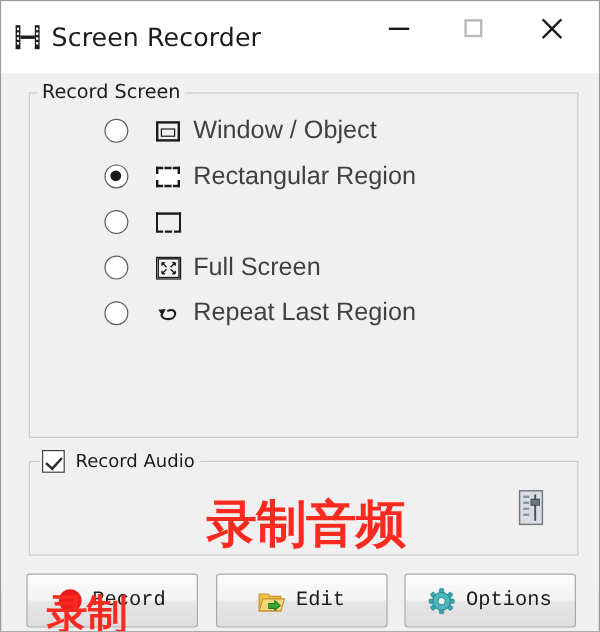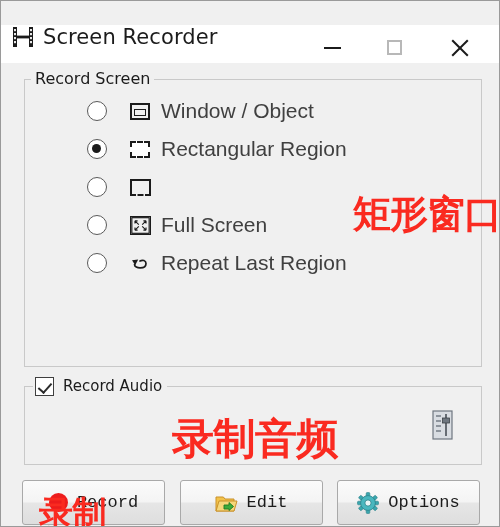--- a/index.html
+++ b/index.html
@@ -20,25 +20,25 @@
     height: 527px;
     background: #f0f0f0;
     border: 1px solid #9a9a9a;
     box-sizing: border-box;
     overflow: hidden;
   }
 
   
   #title-bar {
     position: relative;
-    height: 38px;
+    height: 60px;
     background: #ffffff;
     display: flex;
-    box-sizing: border-box;
-    margin-top: 24px;
+    align-items: center;
+    box-sizing: border-box;
   }
   #app-icon {
     width: 24px;
     height: 24px;
     margin-left: 10px;
     margin-right: 8px;
     flex: 0 0 auto;
   }
   #title-text {
     font-size: 21px;
@@ -534,18 +534,17 @@
             <rect x="2.6" y="13.4" width="3.6" height="5" rx="1" transform="rotate(45 4.4 15.9)"></rect>
             <rect x="15.8" y="13.4" width="3.6" height="5" rx="1" transform="rotate(-45 17.6 15.9)"></rect>
           </g>
           <circle cx="11" cy="11" r="7.4" fill="#49b7bf" stroke="#2b8189" stroke-width="0.8"></circle>
           <circle cx="11" cy="11" r="3.1" fill="#e8f6f7" stroke="#2b8189" stroke-width="0.8"></circle>
         </svg>
         <span class="action-label">Options</span>
       </button>
     </div>
 
-    <span class="annotation" id="annotation-rect-region">矩形窗口</span>
     <span class="annotation" id="annotation-record-audio">录制音频</span>
     <span class="annotation" id="annotation-record">录制</span>
 
   </div>
 </div>
 
 </body></html>

